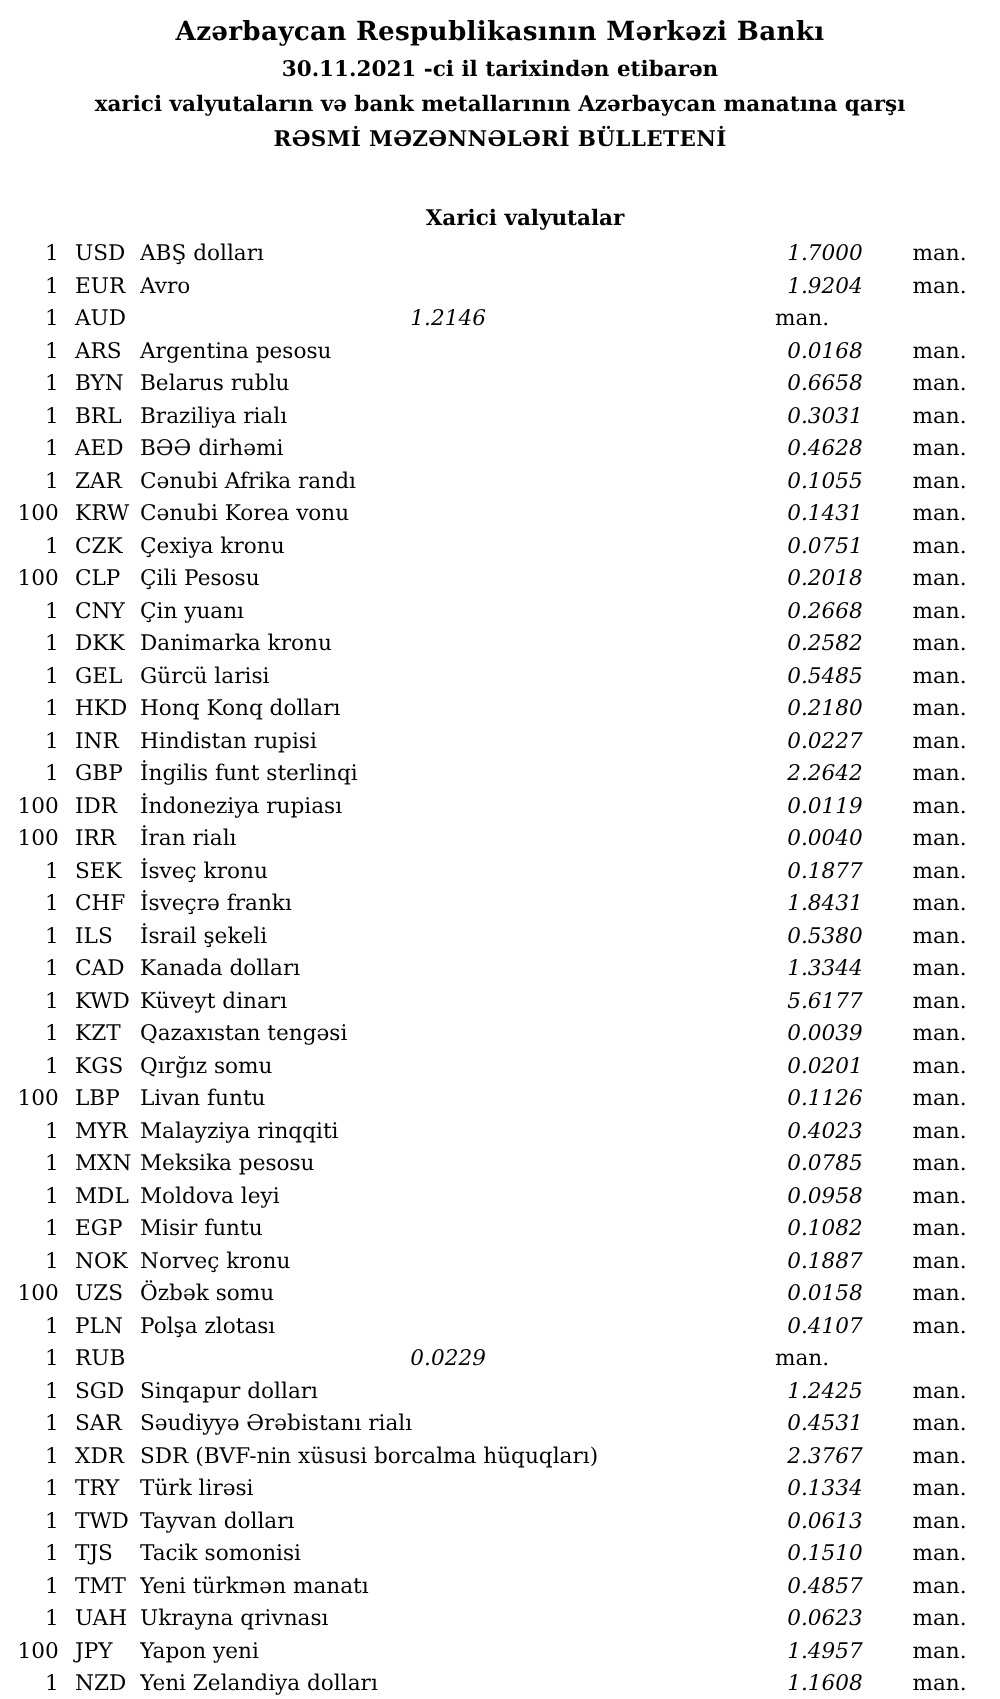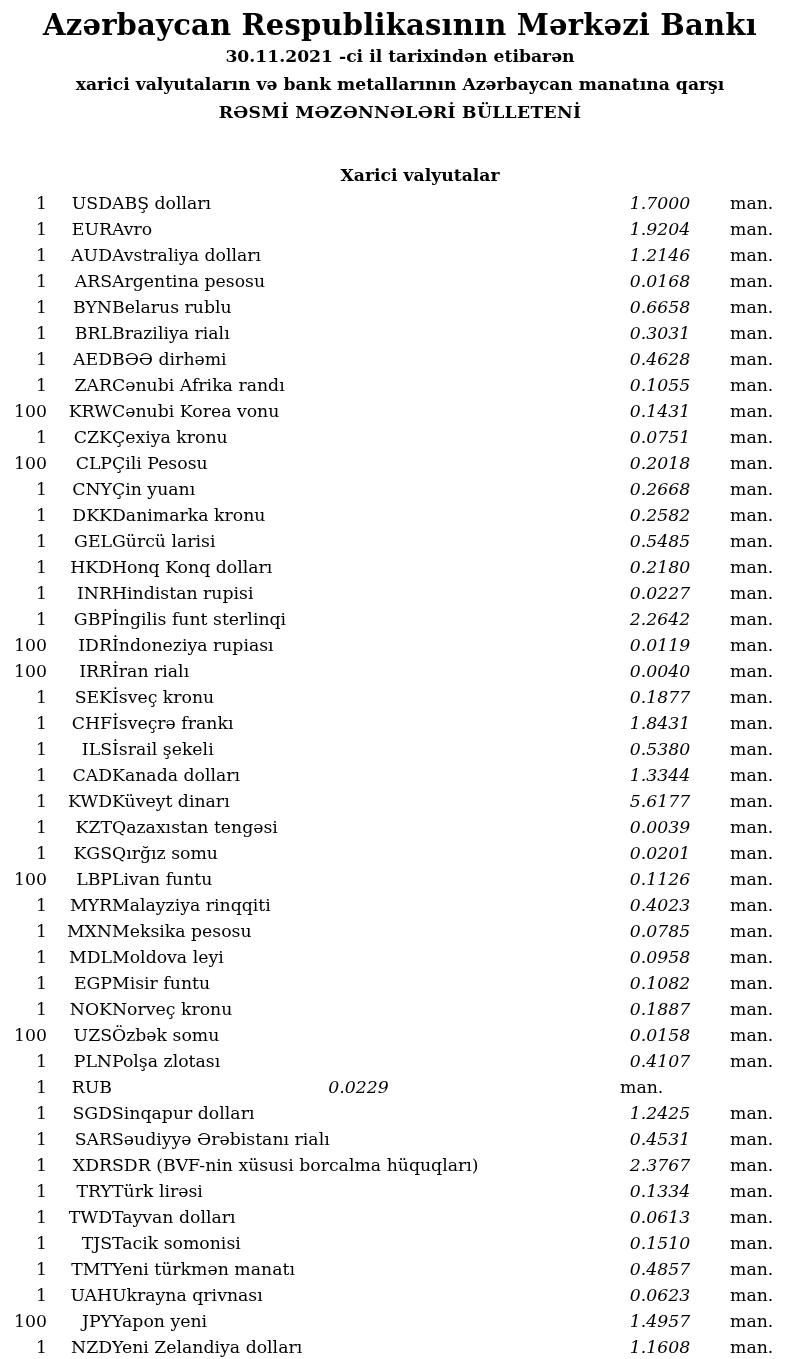--- a/index.html
+++ b/index.html
@@ -7,21 +7,21 @@
   body {
     width: 800px;
     height: 1359px;
     overflow: hidden;
     font-family: "DejaVu Serif", serif;
     color: #000000;
     position: relative;
   }
   .header { text-align: center; padding-top: 8px; }
   .bank-name {
-    font-size: 29px;
+    font-size: 21px;
     font-weight: bold;
     line-height: 34px;
     letter-spacing: 0.2px;
   }
   .hline {
     font-size: 17.2px;
     font-weight: bold;
     line-height: 28px;
   }
   .bulletin-title { letter-spacing: 0.3px; }
@@ -36,21 +36,21 @@
   .rates { margin-top: 2px; }
   .row {
     display: grid;
     grid-template-columns: 47px 65px 493px 110px 85px;
     height: 26px;
     line-height: 26px;
     font-size: 17.3px;
     white-space: nowrap;
   }
   .qty  { text-align: right; }
-  .code { text-align: right; padding-left: 13px; }
+  .code { text-align: left; padding-left: 13px; }
   .name { overflow: hidden; }
   .rate { text-align: center; font-weight: normal; font-style: italic; }
   .unit { padding-left: 15px; }
 </style>
 </head>
 <body>
 
 <div class="header">
   <div class="bank-name">Azərbaycan Respublikasının Mərkəzi Bankı</div>
   <div class="hline">30.11.2021 -ci il tarixindən etibarən</div>
@@ -71,21 +71,20 @@
     <div class="row">
     <span class="qty">1</span>
     <span class="code">EUR</span>
     <span class="name">Avro</span>
     <span class="rate">1.9204</span>
     <span class="unit">man.</span>
   </div>
     <div class="row">
     <span class="qty">1</span>
     <span class="code">AUD</span>
-    <span class="name">Avstraliya dolları</span>
     <span class="rate">1.2146</span>
     <span class="unit">man.</span>
   </div>
     <div class="row">
     <span class="qty">1</span>
     <span class="code">ARS</span>
     <span class="name">Argentina pesosu</span>
     <span class="rate">0.0168</span>
     <span class="unit">man.</span>
   </div>

